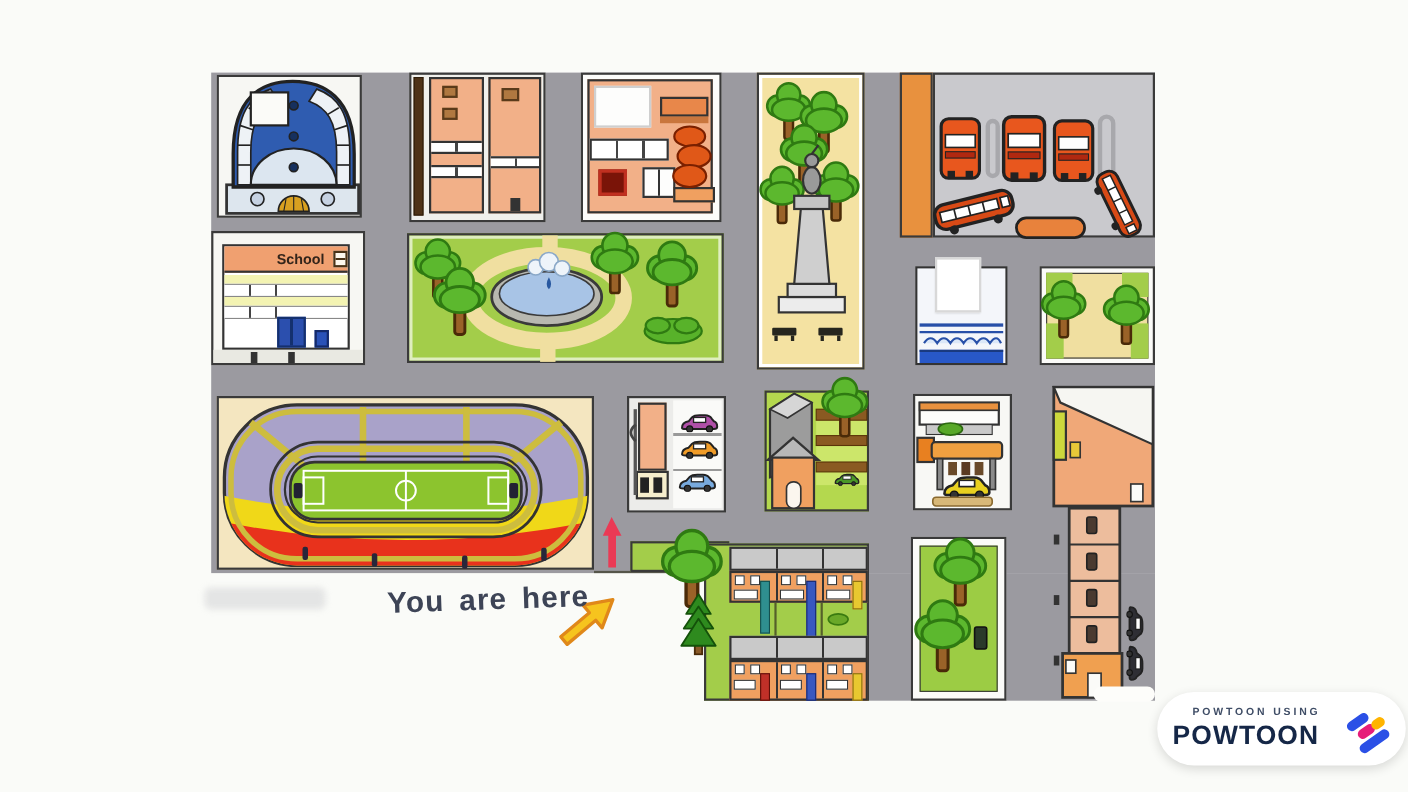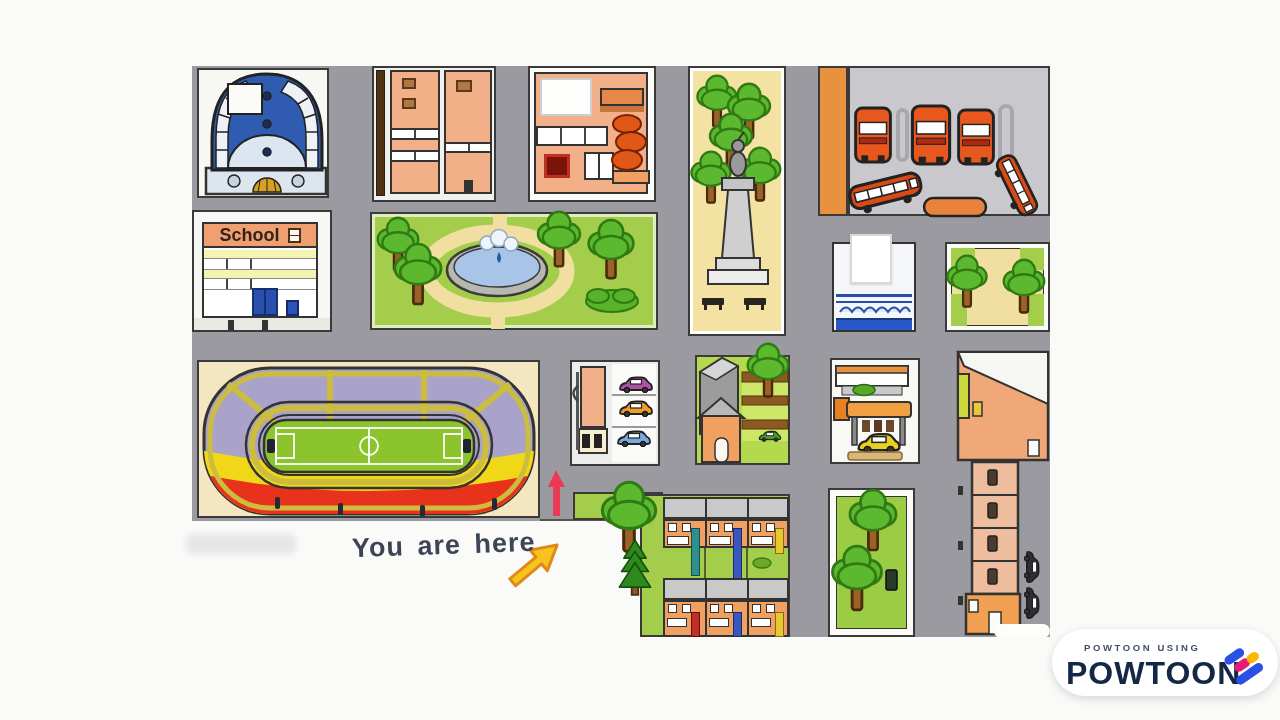--- a/index.html
+++ b/index.html
@@ -46,21 +46,21 @@
   <div class="abs" style="left:584px;top:152px;width:30px;height:28px;background:#fdfdfc;border:2px solid #333;background-image:linear-gradient(90deg,transparent 0 12px,#333 12px 14px,transparent 14px);"></div>
   <div class="abs" style="left:612px;top:170px;width:38px;height:14px;background:#f0a060;border:2px solid #333;"></div>
 
   <div class="blk" style="left:688px;top:66px;width:98px;height:270px;background:#f4e2a2;box-shadow:inset 0 0 0 3px #fff;"></div>
 
   <div class="blk" style="left:818px;top:66px;width:30px;height:150px;background:#e8913e;"></div>
   <div class="blk" style="left:848px;top:66px;width:202px;height:150px;background:#c9c9cd;"></div>
 
   <div class="blk" style="left:192px;top:210px;width:140px;height:122px;background:#f7f7f3;"></div>
   <div class="blk" style="left:202px;top:222px;width:116px;height:96px;background:#fff;border-color:#333;"></div>
-  <div class="abs sign-text" style="left:204px;top:224px;width:112px;height:24px;background:#f0a070;border-bottom:2px solid #333;font-size:18px;color:#33241a;gap:8px;">
+  <div class="abs sign-text" style="left:204px;top:224px;width:112px;height:24px;background:#f0a070;border-bottom:2px solid #333;font-size:13px;color:#33241a;gap:8px;justify-content:flex-end;">
     <span>School</span>
     <span class="abs" style="position:static;display:inline-block;width:13px;height:15px;background:#fdf8ee;border:2px solid #4a3318;background-image:linear-gradient(transparent 45%,#4a3318 45%,#4a3318 58%,transparent 58%);"></span>
   </div>
   <div class="abs" style="left:204px;top:250px;width:112px;height:8px;background:#f3f3b2;"></div>
   <div class="abs cells" style="left:204px;top:258px;width:112px;height:12px;background-color:#fff;border-top:1px solid #888;border-bottom:1px solid #888;"></div>
   <div class="abs" style="left:204px;top:270px;width:112px;height:8px;background:#f3f3b2;"></div>
   <div class="abs cells" style="left:204px;top:278px;width:112px;height:12px;background-color:#fff;border-top:1px solid #888;border-bottom:1px solid #888;"></div>
   <div class="abs" style="left:252px;top:288px;width:26px;height:28px;background:#2b4fae;border:2px solid #14306e;background-image:linear-gradient(90deg,transparent 0 10px,#14306e 10px 12px,transparent 12px);"></div>
   <div class="abs" style="left:286px;top:300px;width:13px;height:16px;background:#2a52b8;border:2px solid #142a6a;"></div>
   <div class="abs" style="left:194px;top:318px;width:136px;height:12px;background:#e9e9e2;"></div>
@@ -413,21 +413,21 @@
     <g transform="translate(504,572) rotate(-40)">
       <polygon points="0,9 34,9 34,0 58,13.5 34,27 34,18 0,18" fill="#f6c41e" stroke="#e0881a" stroke-width="3" stroke-linejoin="round"></polygon>
     </g>
   </svg>
 
   <div class="abs" style="left:186px;top:534px;width:110px;height:20px;background:rgba(180,180,185,.30);filter:blur(3px);border-radius:6px;"></div>
   <div class="abs yah" style="left:352px;top:530px;">You are here</div>
 
   <div class="badge" style="left:1052px;top:629px;width:226px;height:67px;">
     <div class="abs" style="left:32px;top:13px;font-size:9.5px;letter-spacing:2.6px;font-weight:bold;color:#3f4d66;">POWTOON USING</div>
-    <div class="abs" style="left:14px;top:26px;font-size:32px;font-weight:bold;letter-spacing:1px;color:#152747;">POWTOON</div>
+    <div class="abs" style="left:14px;top:26px;font-size:24px;font-weight:bold;letter-spacing:1px;color:#152747;">POWTOON</div>
     <svg class="abs" style="left:168px;top:9px;" width="50" height="50" viewBox="0 0 50 50">
       <g transform="translate(25,25) rotate(-35)">
         <rect x="-16" y="-16" width="22" height="9" rx="4.5" fill="#2b50e6"></rect>
         <rect x="-12" y="-4.5" width="17" height="9" rx="4.5" fill="#e61c7a"></rect>
         <rect x="3" y="-4.5" width="13" height="9" rx="4.5" fill="#ffb400"></rect>
         <rect x="-18" y="7" width="31" height="9" rx="4.5" fill="#2b50e6"></rect>
       </g>
     </svg>
   </div>
 

